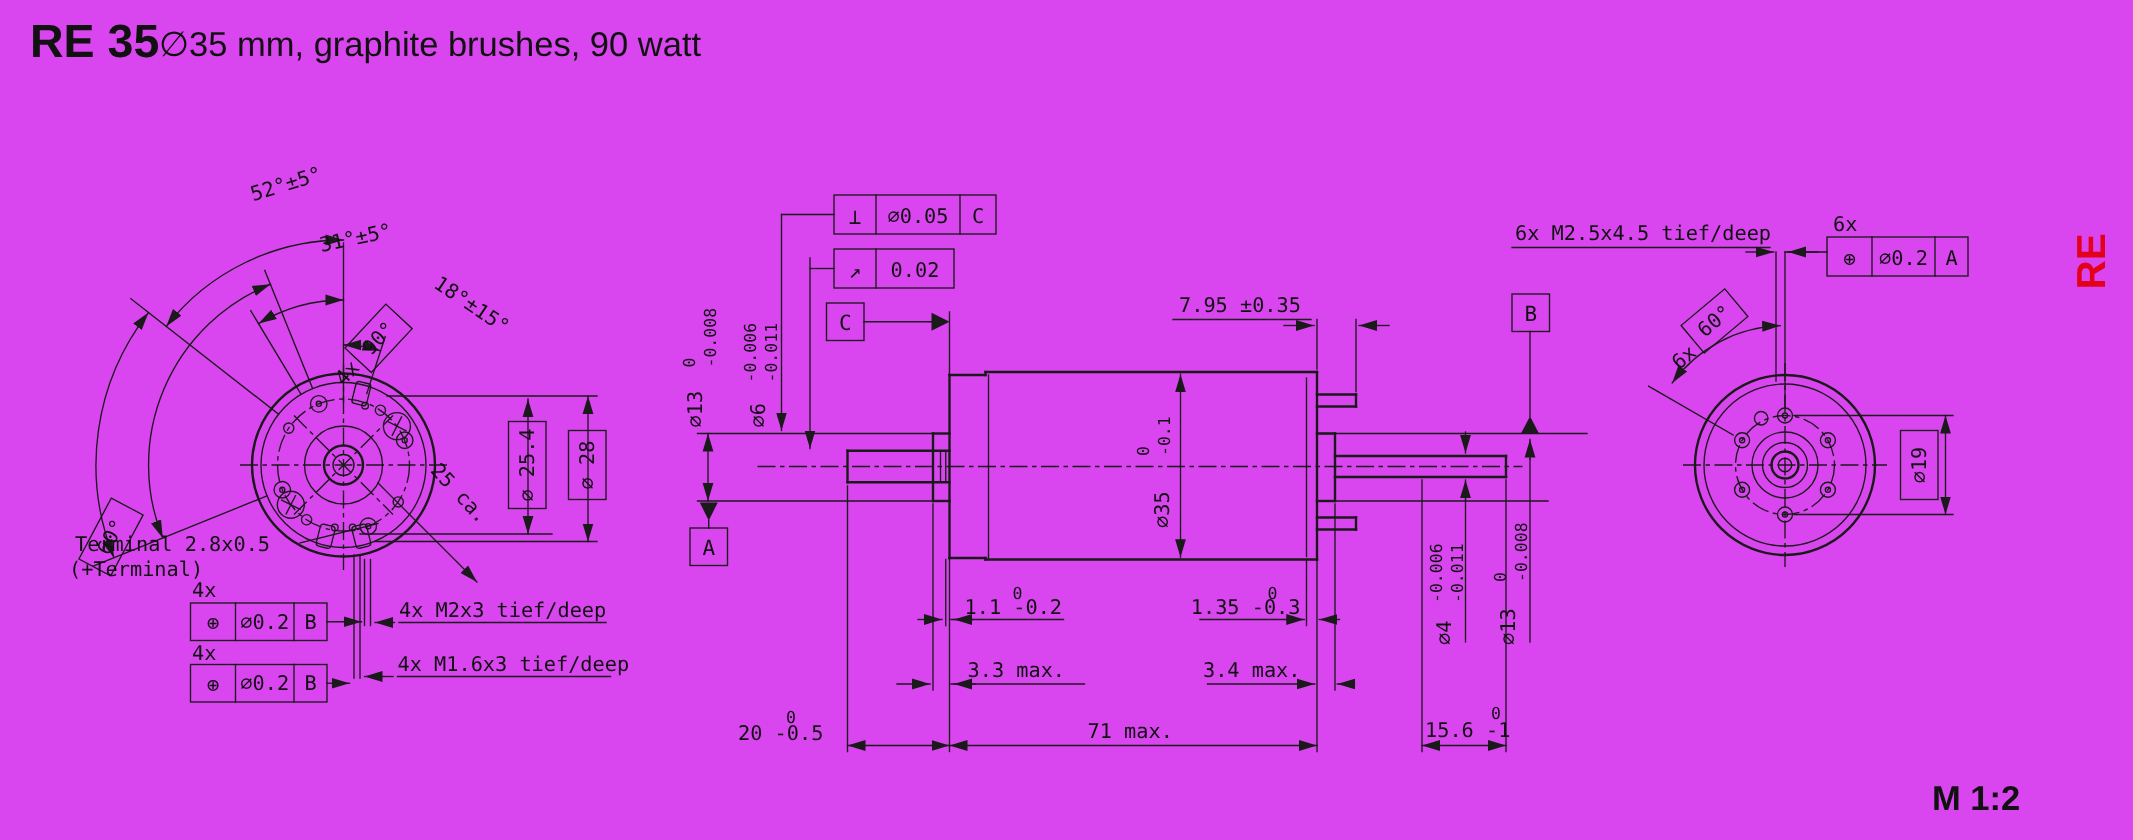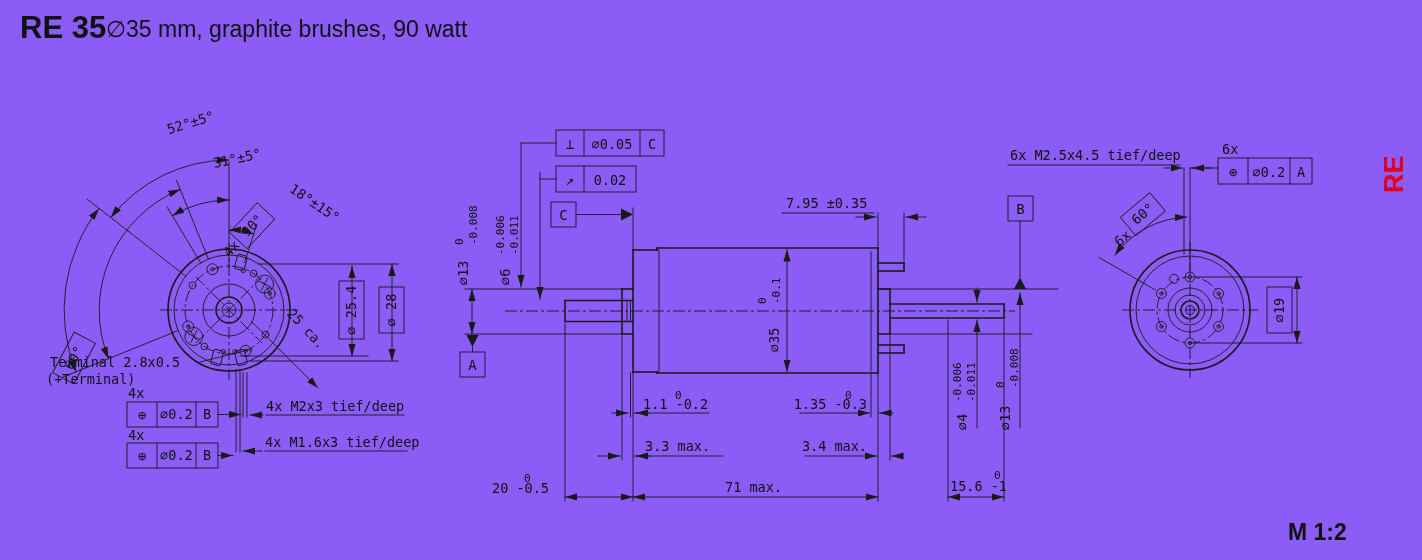--- a/index.html
+++ b/index.html
@@ -1,16 +1,16 @@
 <!DOCTYPE html>
 <html><head>
 <meta charset="utf-8">
 <style>
   html,body{margin:0;padding:0;background:#ffffff;}
-  .wrap{width:1422px;height:560px;position:relative;background:#8b5cf6;overflow:hidden;}
+  .wrap{width:1422px;height:560px;position:relative;background:#d946ef;overflow:hidden;}
   svg text{font-family:"DejaVu Sans Mono","Liberation Mono",monospace;fill:#111;}
   .ol{stroke:#1a1a1a;stroke-width:1.6;fill:none;stroke-linecap:square;}
   .tl{stroke:#1a1a1a;stroke-width:0.9;fill:none;stroke-linecap:square;}
   .cl{stroke:#1a1a1a;stroke-width:0.9;fill:none;stroke-dasharray:12 3 3 3;}
   .dt{font-size:13.5px;}
   .dts{font-size:11px;}
   .fcs{font-size:14px;}
   .hd1{font-family:"Liberation Sans",sans-serif;font-weight:bold;font-size:31px;}
   .hd2{font-family:"Liberation Sans",sans-serif;font-size:23px;}
   .re{font-family:"Liberation Sans",sans-serif;font-weight:bold;font-size:27px;fill:#e2001a;}

